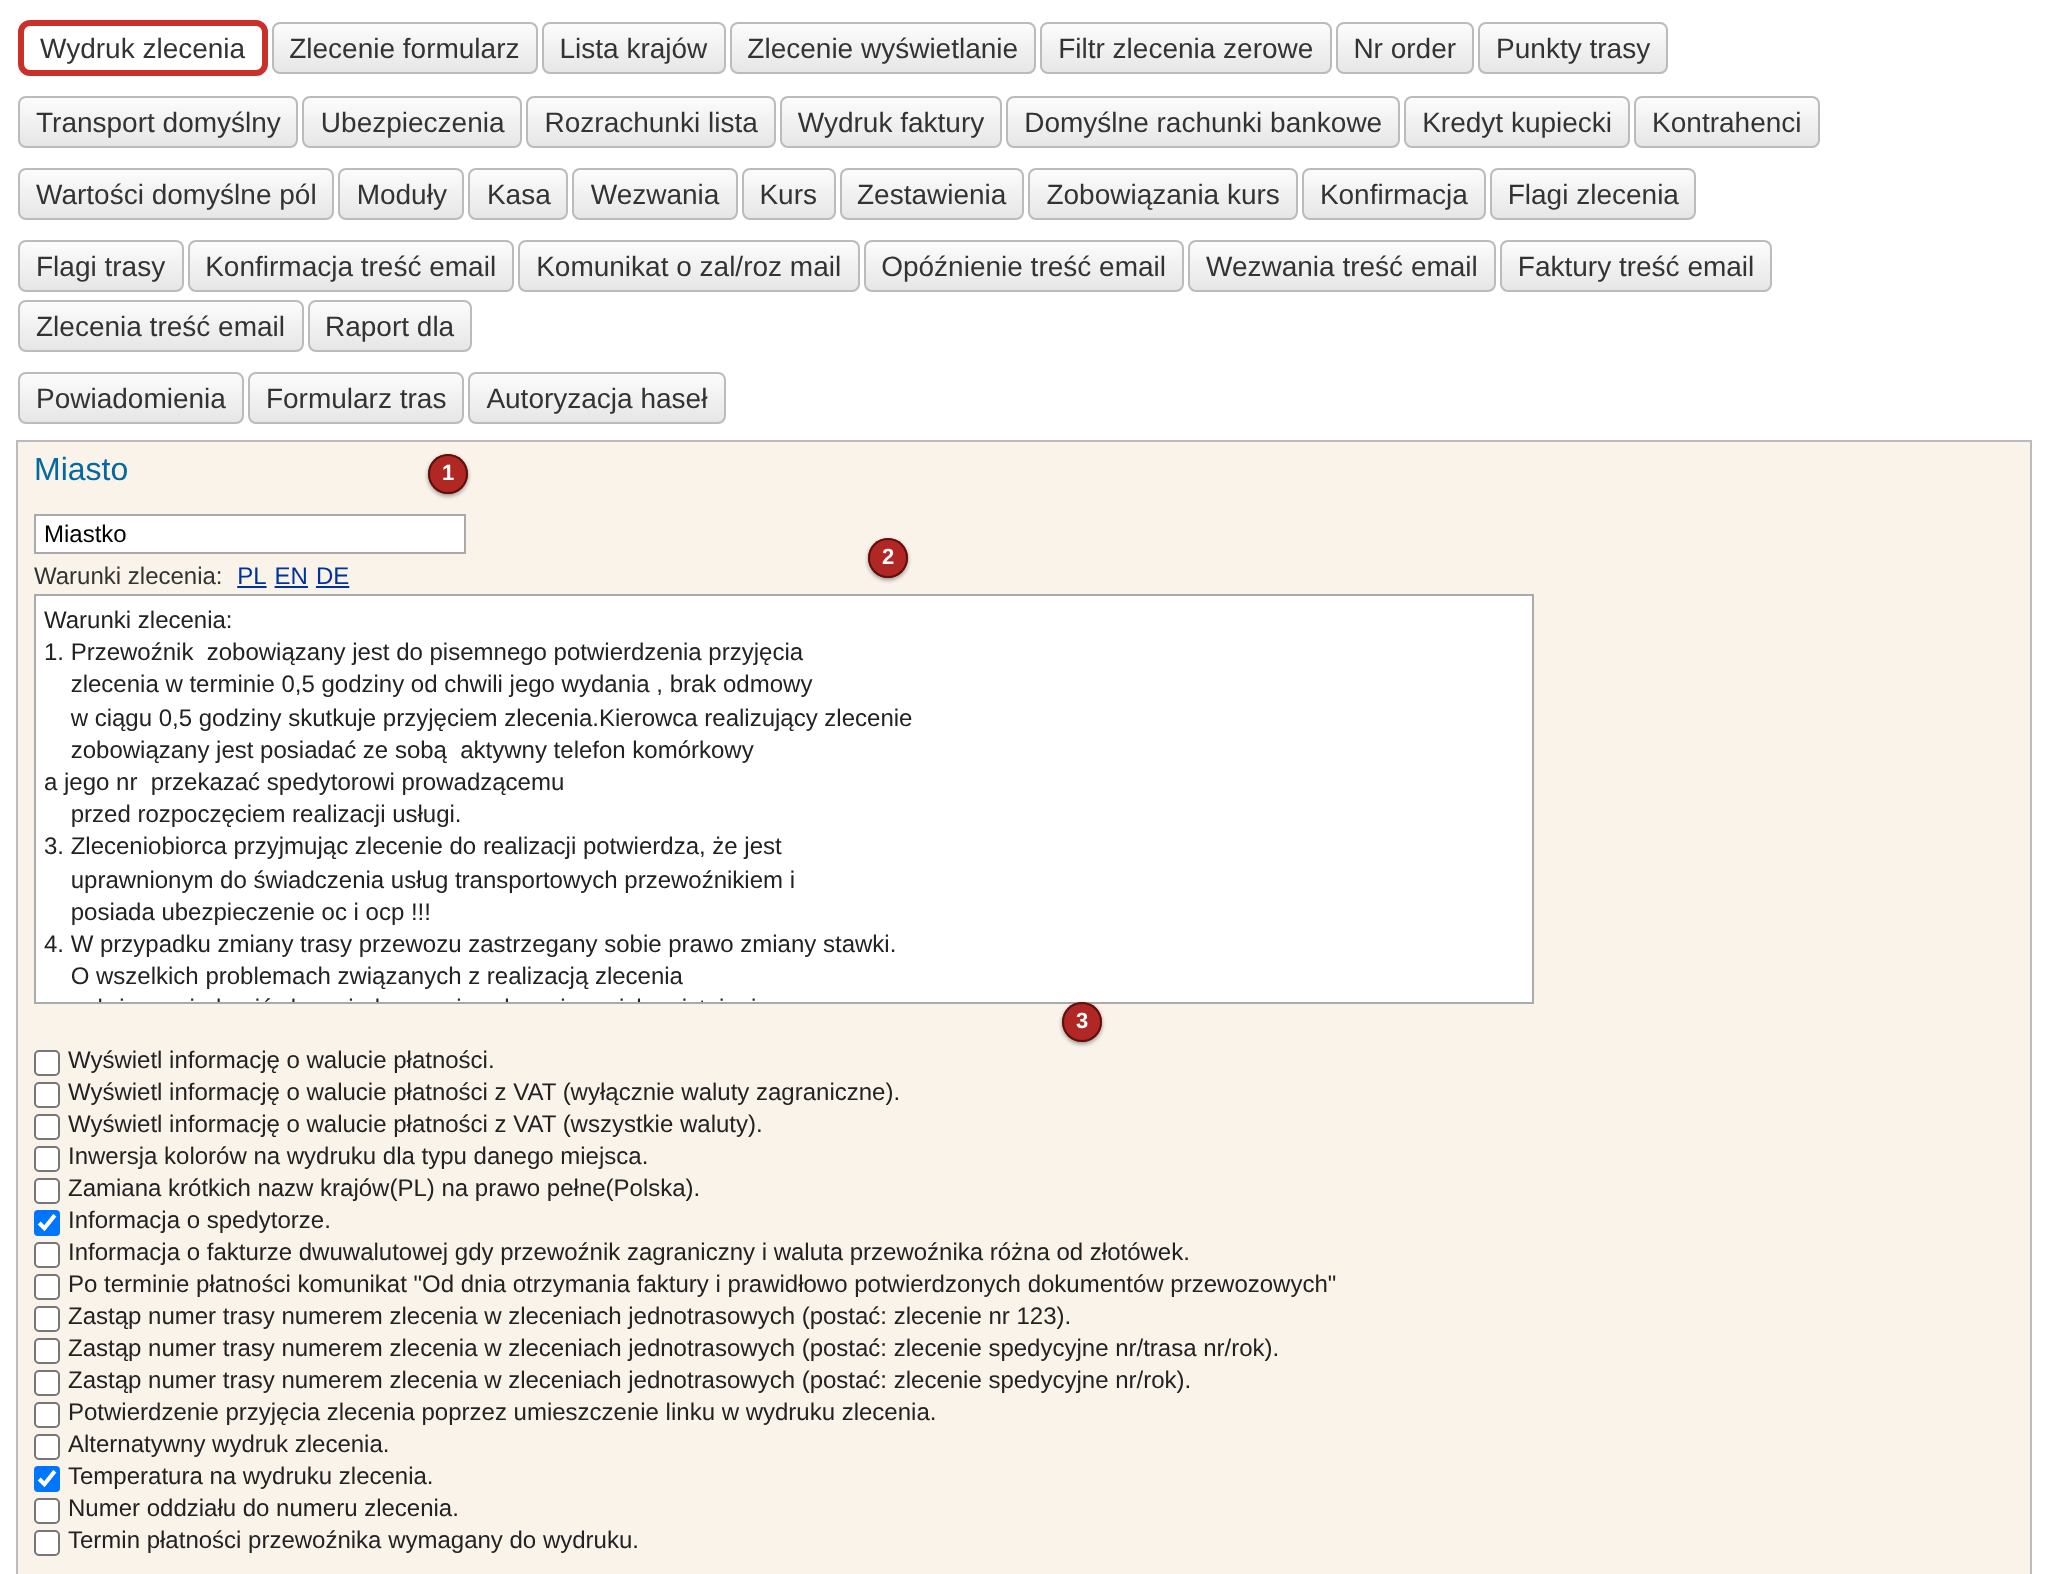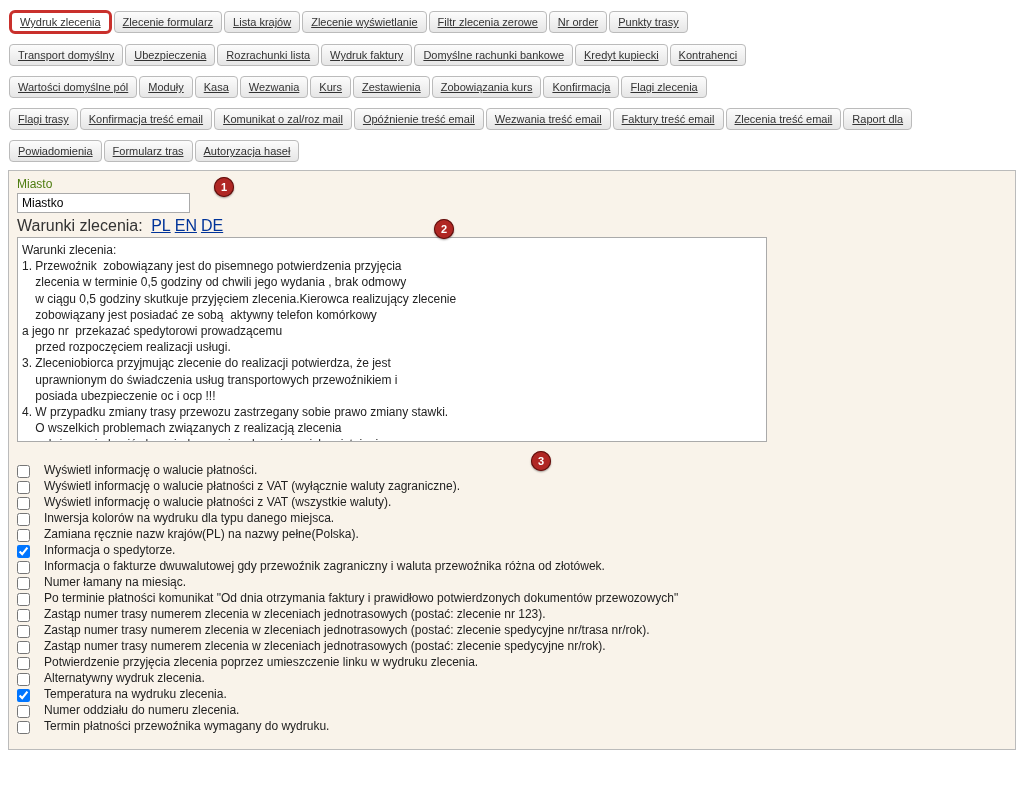--- a/index.html
+++ b/index.html
@@ -15,57 +15,56 @@
   .tabs-container {
     margin-bottom: 6px;
   }
   .tab-btn {
     display: inline-block;
     padding: 4px 8px;
     margin: 2px 1px;
     background: linear-gradient(#fcfcfc,#e6e6e6);
     border: 1px solid #bbb;
     border-radius: 4px;
-    font-size: 11px;
+    font-size: 14px;
     color: #333;
     cursor: pointer;
     font-family: inherit;
-    text-decoration: underline;
   }
   .tab-btn.active {
     border: 3px solid #c9302c;
     border-radius: 6px;
     padding: 3px 8px;
     background: #fff;
     font-weight: normal;
   }
   .content-panel {
     border: 1px solid #bbb;
     background: #f9f3ea;
     padding: 6px 8px 14px 8px;
     position: relative;
     margin-top: 4px;
   }
   .field-label {
-    font-size: 12px;
-    color: #4d7c0f;
-    margin-bottom: 2px;
+    font-size: 16px;
+    color: #0369a1;
+    margin-bottom: 12px;
     display: block;
   }
   .text-input {
-    width: 173px;
+    width: 216px;
     padding: 2px 4px;
     font-size: 12px;
     border: 1px solid #aaa;
     background: #fff;
     font-family: inherit;
   }
   .lang-row {
     margin-top: 4px;
-    font-size: 16px;
+    font-size: 12px;
   }
   .lang-link {
     color: #003399;
     text-decoration: underline;
     cursor: pointer;
     margin-left: 4px;
   }
   .terms-area {
     width: 750px;
     height: 205px;
@@ -77,21 +76,21 @@
     margin-top: 2px;
     line-height: 1.35;
     color: #222;
   }
   .checklist {
     margin-top: 18px;
   }
   .check-row {
     display: flex;
     align-items: flex-start;
-    gap: 14px;
+    gap: 4px;
     margin: 1px 0;
     font-size: 12px;
     color: #222;
   }
   .check-row input[type=checkbox] {
     margin: 2px 0 0 0;
   }
   
   .badge {
     position: absolute;
@@ -160,36 +159,32 @@
       <label class="check-row">
         <input type="checkbox" style="">
         <span>Wyświetl informację o walucie płatności z VAT (wszystkie waluty).</span>
       </label>
       <label class="check-row">
         <input type="checkbox" style="">
         <span>Inwersja kolorów na wydruku dla typu danego miejsca.</span>
       </label>
       <label class="check-row">
         <input type="checkbox" style="">
-        <span>Zamiana ręcznie nazw krajów(PL) na nazwy pełne(Polska).</span>
+        <span>Zamiana krótkich nazw krajów(PL) na prawo pełne(Polska).</span>
       </label>
       <label class="check-row">
         <input type="checkbox" checked="" style="">
         <span>Informacja o spedytorze.</span>
       </label>
       <label class="check-row">
         <input type="checkbox" style="">
         <span>Informacja o fakturze dwuwalutowej gdy przewoźnik zagraniczny i waluta przewoźnika różna od złotówek.</span>
       </label>
       <label class="check-row">
         <input type="checkbox" style="">
-        <span>Numer łamany na miesiąc.</span>
-      </label>
-      <label class="check-row">
-        <input type="checkbox" style="">
         <span>Po terminie płatności komunikat "Od dnia otrzymania faktury i prawidłowo potwierdzonych dokumentów przewozowych"</span>
       </label>
       <label class="check-row">
         <input type="checkbox" style="">
         <span>Zastąp numer trasy numerem zlecenia w zleceniach jednotrasowych (postać: zlecenie nr 123).</span>
       </label>
       <label class="check-row">
         <input type="checkbox" style="">
         <span>Zastąp numer trasy numerem zlecenia w zleceniach jednotrasowych (postać: zlecenie spedycyjne nr/trasa nr/rok).</span>
       </label>

